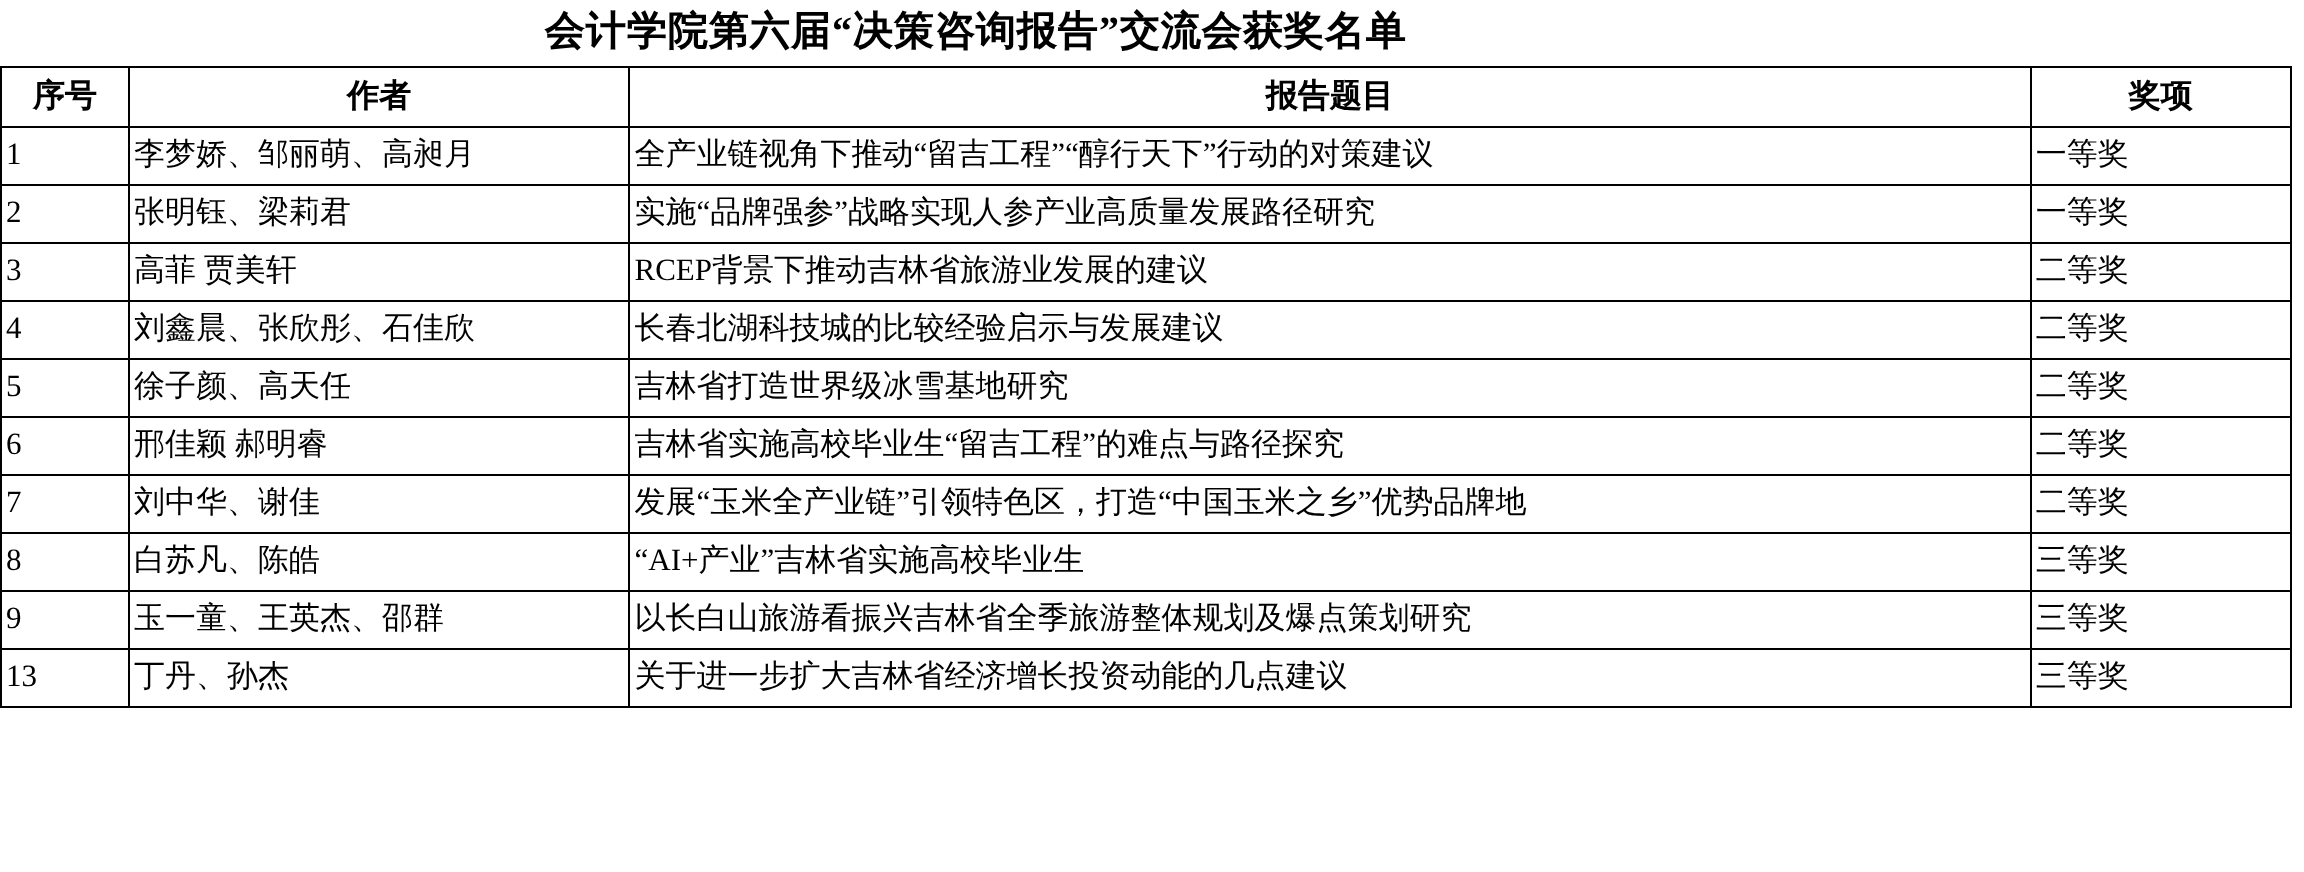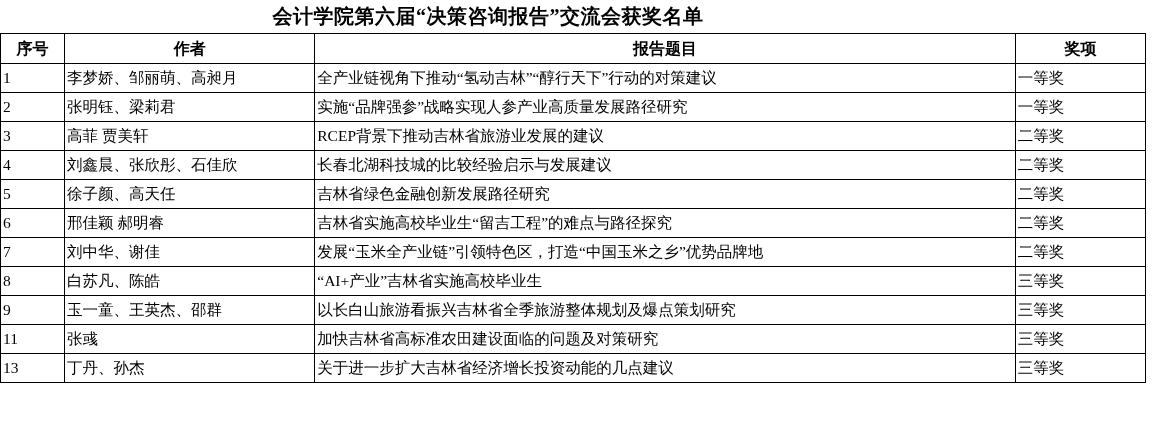--- a/index.html
+++ b/index.html
@@ -74,21 +74,21 @@
         <th>序号</th>
         <th>作者</th>
         <th>报告题目</th>
         <th>奖项</th>
       </tr>
     </thead>
     <tbody>
       <tr>
         <td>1</td>
         <td>李梦娇、邹丽萌、高昶月</td>
-        <td>全产业链视角下推动“氢动吉林”“醇行天下”行动的对策建议</td>
+        <td>全产业链视角下推动“留吉工程”“醇行天下”行动的对策建议</td>
         <td>一等奖</td>
       </tr>
       <tr>
         <td>2</td>
         <td>张明钰、梁莉君</td>
         <td>实施“品牌强参”战略实现人参产业高质量发展路径研究</td>
         <td>一等奖</td>
       </tr>
       <tr>
         <td>3</td>
@@ -98,21 +98,21 @@
       </tr>
       <tr>
         <td>4</td>
         <td>刘鑫晨、张欣彤、石佳欣</td>
         <td>长春北湖科技城的比较经验启示与发展建议</td>
         <td>二等奖</td>
       </tr>
       <tr>
         <td>5</td>
         <td>徐子颜、高天任</td>
-        <td>吉林省绿色金融创新发展路径研究</td>
+        <td>吉林省打造世界级冰雪基地研究</td>
         <td>二等奖</td>
       </tr>
       <tr>
         <td>6</td>
         <td>邢佳颖  郝明睿</td>
         <td>吉林省实施高校毕业生“留吉工程”的难点与路径探究</td>
         <td>二等奖</td>
       </tr>
       <tr>
         <td>7</td>
@@ -126,26 +126,20 @@
         <td>“AI+产业”吉林省实施高校毕业生</td>
         <td>三等奖</td>
       </tr>
       <tr>
         <td>9</td>
         <td>玉一童、王英杰、邵群</td>
         <td>以长白山旅游看振兴吉林省全季旅游整体规划及爆点策划研究</td>
         <td>三等奖</td>
       </tr>
       <tr>
-        <td>11</td>
-        <td>张彧</td>
-        <td>加快吉林省高标准农田建设面临的问题及对策研究</td>
-        <td>三等奖</td>
-      </tr>
-      <tr>
         <td>13</td>
         <td>丁丹、孙杰</td>
         <td>关于进一步扩大吉林省经济增长投资动能的几点建议</td>
         <td>三等奖</td>
       </tr>
 
     </tbody>
   </table>
 
 </div>

